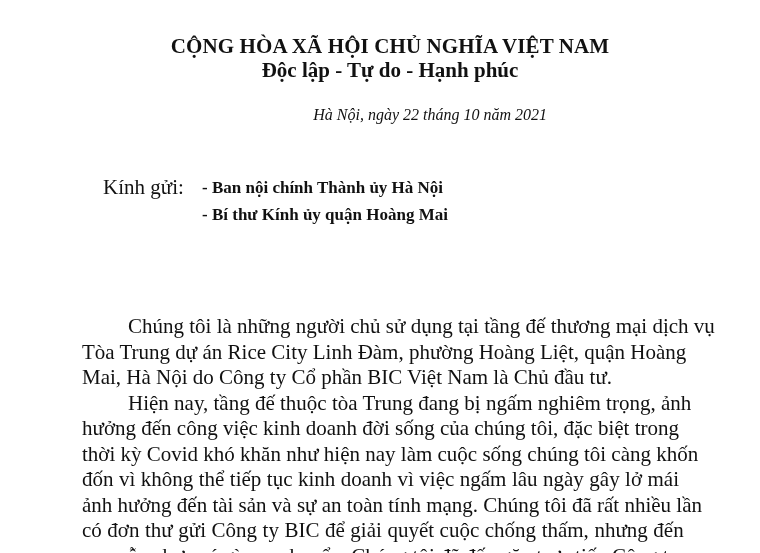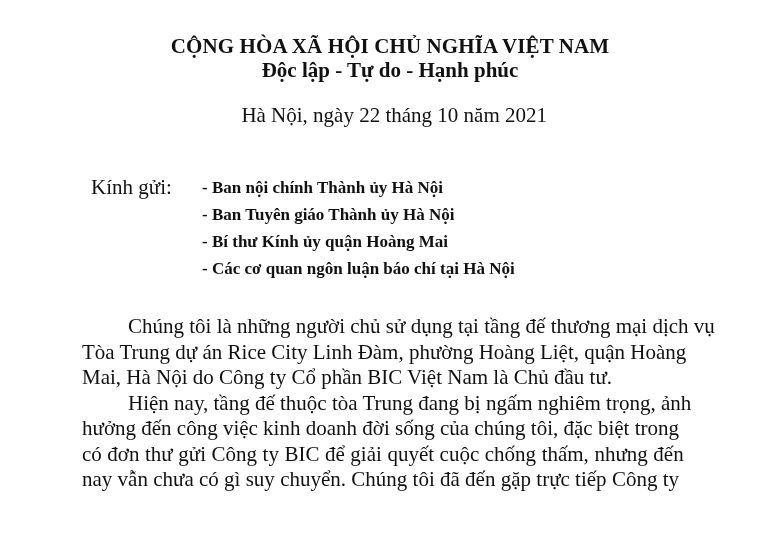--- a/index.html
+++ b/index.html
@@ -40,27 +40,28 @@
       top: 57px;
       text-align: center;
       font-weight: bold;
       font-size: 21px;
       line-height: 26px;
     }
     .date {
       position: absolute;
       right: 152px;
       top: 102px;
-      font-size: 21px;
+      font-style: italic;
+      font-size: 16px;
       line-height: 26px;
       white-space: nowrap;
     }
     .recipients-label {
       position: absolute;
-      left: 91px;
+      left: 103px;
       top: 174px;
       font-size: 21px;
       line-height: 26px;
       white-space: nowrap;
     }
     .recipients {
       position: absolute;
       left: 202px;
       top: 174px;
       margin: 0;
@@ -109,32 +110,33 @@
 <div class="page">
 
   <div class="title">CỘNG HÒA XÃ HỘI CHỦ NGHĨA VIỆT NAM</div>
   <div class="subtitle">Độc lập - Tự do - Hạnh phúc</div>
 
   <div class="date">Hà Nội, ngày 22 tháng 10 năm 2021</div>
 
   <div class="recipients-label">Kính gửi:</div>
   <ul class="recipients">
     <li>- Ban nội chính Thành ủy Hà Nội</li>
-    <li>- Ban Tuyên giáo Thành ủy Hà Nội</li>
     <li>- Bí thư Kính ủy quận Hoàng Mai</li>
-    <li>- Các cơ quan ngôn luận báo chí tại Hà Nội</li>
   </ul>
 
   <div class="body">
     <div class="para">
       <span class="line first" style="display: block;">Chúng tôi là những người chủ sử dụng tại tầng đế thương mại dịch vụ</span>
       <span class="line" style="display: block;">Tòa Trung dự án Rice City Linh Đàm, phường Hoàng Liệt, quận Hoàng</span>
       <span class="line last">Mai, Hà Nội do Công ty Cổ phần BIC Việt Nam là Chủ đầu tư.</span>
     </div>
     <div class="para">
       <span class="line first" style="display: block;">Hiện nay, tầng đế thuộc tòa Trung đang bị ngấm nghiêm trọng, ảnh</span>
       <span class="line" style="display: block; word-spacing: 0.00240385px;">hưởng đến công việc kinh doanh đời sống của chúng tôi, đặc biệt trong</span>
+      <span class="line" style="display: block;">thời kỳ Covid khó khăn như hiện nay làm cuộc sống chúng tôi càng khốn</span>
+      <span class="line" style="display: block; word-spacing: 0.217708px;">đốn vì không thể tiếp tục kinh doanh vì việc ngấm lâu ngày gây lở mái</span>
+      <span class="line" style="display: block;">ảnh hưởng đến tài sản và sự an toàn tính mạng. Chúng tôi đã rất nhiều lần</span>
       <span class="line" style="display: block; word-spacing: 0.291295px;">có đơn thư gửi Công ty BIC để giải quyết cuộc chống thấm, nhưng đến</span>
       <span class="line" style="display: block; word-spacing: 0.0239583px;">nay vẫn chưa có gì suy chuyển. Chúng tôi đã đến gặp trực tiếp Công ty</span>
     </div>
   </div>
 
 </div>
 
 </body></html>

